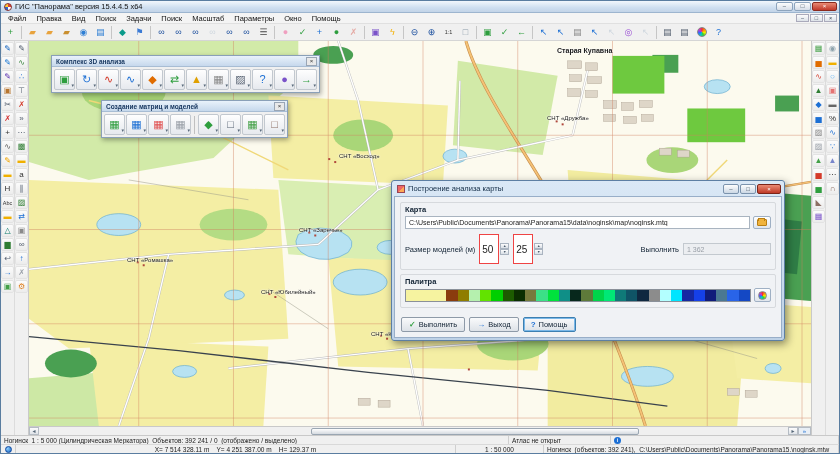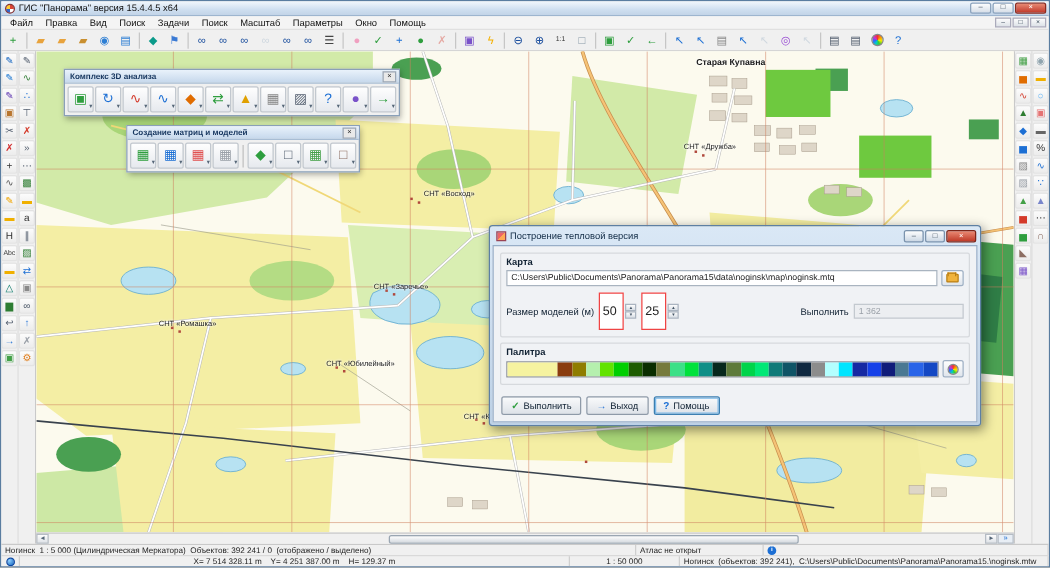--- a/index.html
+++ b/index.html
@@ -447,21 +447,21 @@
               <span class="panel-icon" style="color: rgb(46, 158, 62);">◆</span>
               <span class="panel-icon" style="color: rgb(85, 96, 112);">□</span>
               <span class="panel-icon" style="color: rgb(67, 160, 71);">▦</span>
               <span class="panel-icon" style="color: rgb(141, 110, 99);">□</span>
             </div>
         </div>
 
         <div class="dialog">
           <div class="dlg-title">
             <span class="dlg-icon"></span>
-            <span class="t">Построение тепловой версия</span>
+            <span class="t">Построение анализа карты</span>
             <span class="dlg-btns">
               <span class="dlg-btn">–</span>
               <span class="dlg-btn">□</span>
               <span class="dlg-btn close">×</span>
             </span>
           </div>
           <div class="dlg-body">
             <div class="gb">
               <span class="gb-label">Карта</span>
               <div class="path-row">

